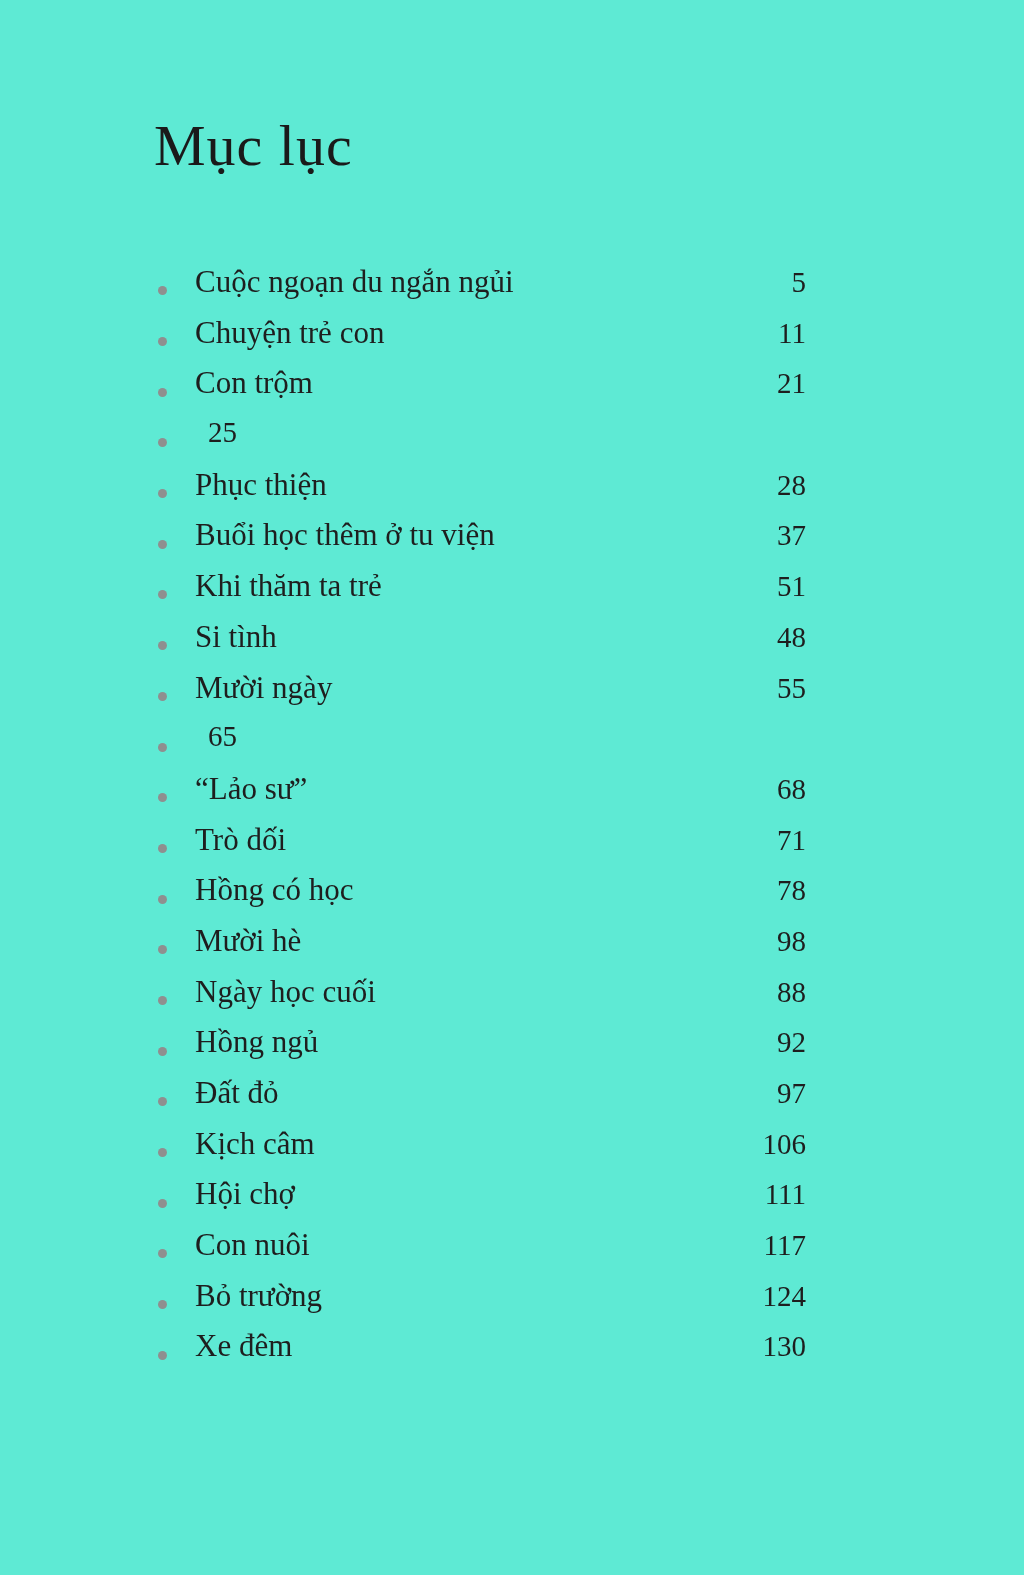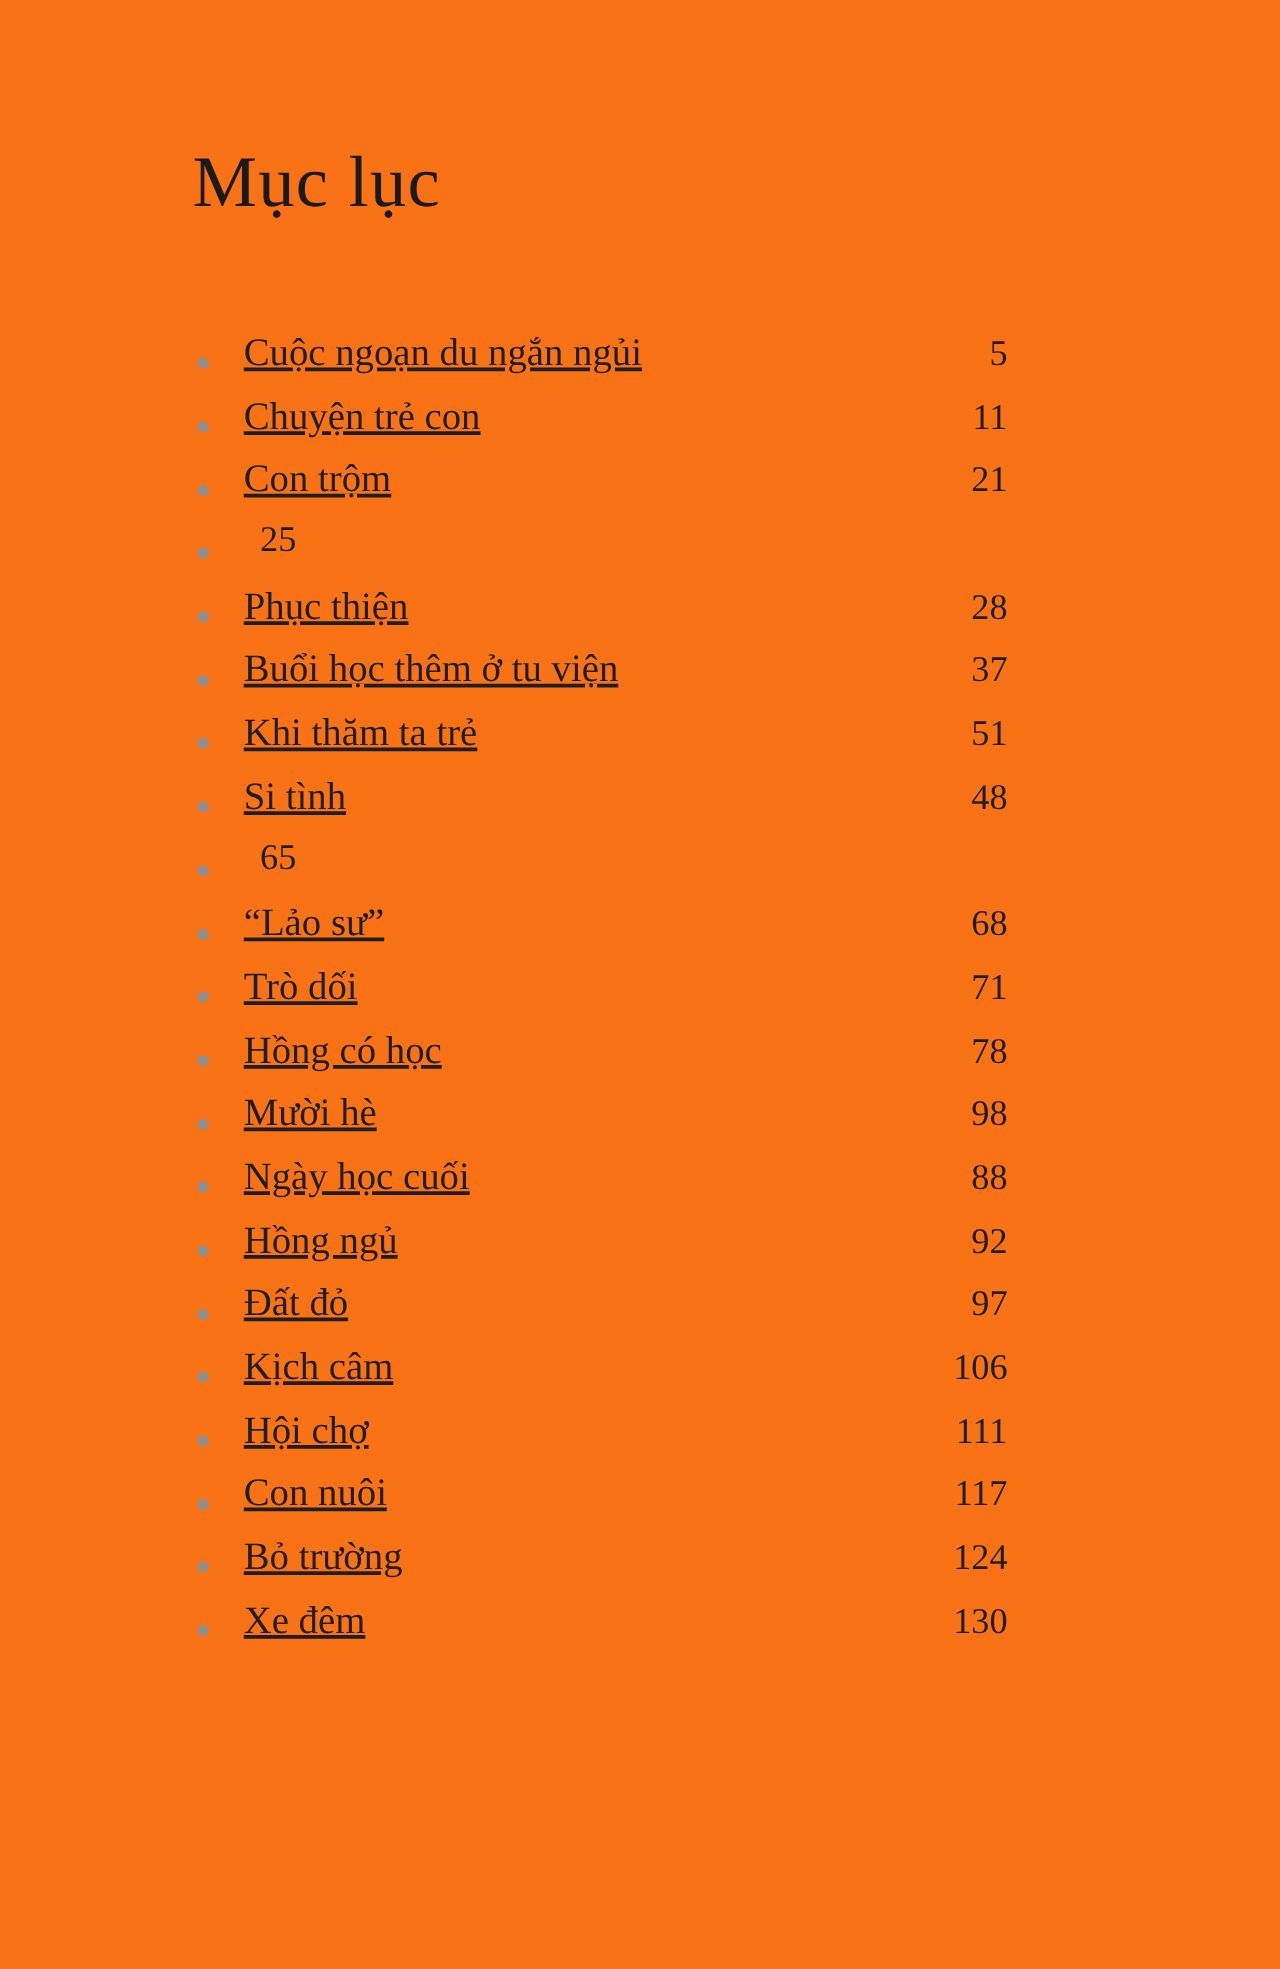--- a/index.html
+++ b/index.html
@@ -11,21 +11,21 @@
     height: 1575px;
     background: #ffffff;
     font-family: "Liberation Serif", serif;
     color: #1e1e1e;
     position: relative;
     overflow: hidden;
   }
   .page {
     position: absolute;
     inset: 0;
-    background: #f97316;
+    background: #5eead4;
   }
   .title {
     position: absolute;
     left: 154px;
     top: 112px;
     margin: 0;
     font-size: 58px;
     font-weight: 400;
     letter-spacing: 1px;
     color: #1a1a1a;
@@ -49,21 +49,20 @@
     align-self: center;
     margin-top: 3px;
     flex: 0 0 auto;
   }
   .label {
     margin-left: 28px;
     font-size: 31px;
     color: #1e1e1e;
     flex: 1 1 auto;
     white-space: nowrap;
-    text-decoration: underline;
   }
   .pagenum {
     font-size: 29px;
     color: #1e1e1e;
     text-align: right;
     min-width: 70px;
     flex: 0 0 auto;
   }
 </style>
 </head>
@@ -113,20 +112,25 @@
     <span class="label">Khi thăm ta trẻ</span>
     <span class="pagenum">51</span>
   </div>
 
   <div class="toc-row">
     <span class="bullet" style="background: rgb(143, 143, 143);"></span>
     <span class="label">Si tình</span>
     <span class="pagenum">48</span>
   </div>
 
+  <div class="toc-row">
+    <span class="bullet" style="background: rgb(143, 143, 143);"></span>
+    <span class="label">Mười ngày</span>
+    <span class="pagenum">55</span>
+  </div>
 
   <div class="toc-row">
     <span class="bullet" style="background: rgb(143, 143, 143);"></span>
     <span class="pagenum">65</span>
   </div>
 
   <div class="toc-row">
     <span class="bullet" style="background: rgb(143, 143, 143);"></span>
     <span class="label">“Lảo sư”</span>
     <span class="pagenum">68</span>

